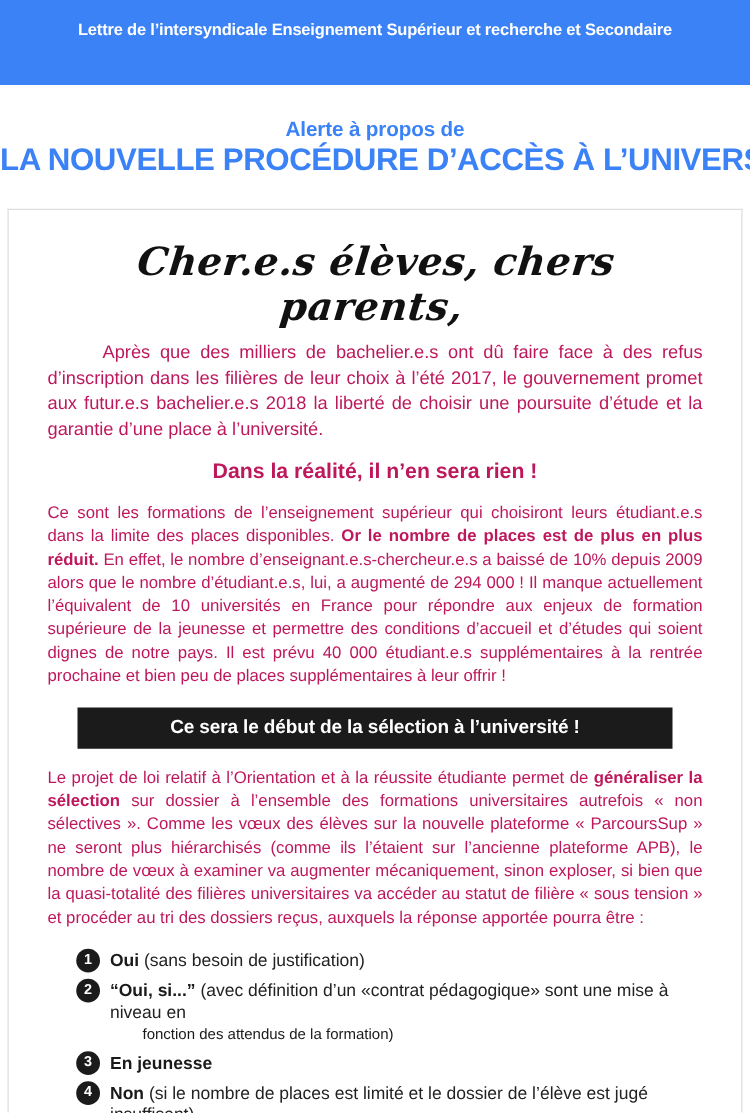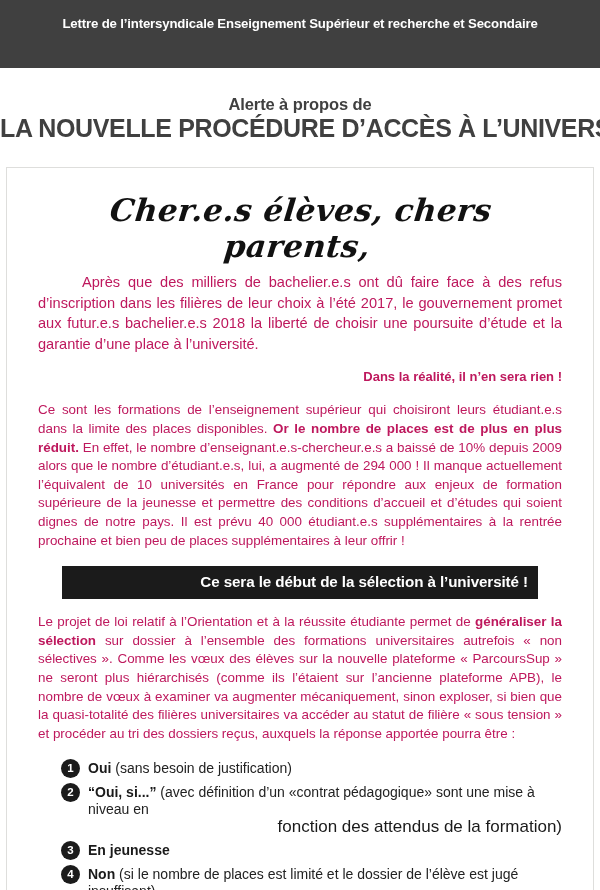--- a/index.html
+++ b/index.html
@@ -10,38 +10,38 @@
     width: 600px;
     height: 890px;
     background: #ffffff;
     font-family: "Liberation Sans", sans-serif;
     color: #1a1a1a;
     overflow: hidden;
   }
 
   
   .masthead {
-    background: #404040;
+    background: #3b82f6;
     color: #ffffff;
     height: 68px;
     box-sizing: border-box;
     padding: 14px 16px 0 16px;
     text-align: center;
   }
   .masthead-line {
     font-size: 13.2px;
     font-weight: bold;
     line-height: 19px;
     letter-spacing: -0.15px;
   }
 
   
   .title-block {
     text-align: center;
-    color: #404040;
+    color: #3b82f6;
     padding-top: 26px;
   }
   .title-small {
     font-size: 16.5px;
     font-weight: bold;
     line-height: 21px;
     letter-spacing: -0.1px;
   }
   .title-big {
     font-size: 25px;
@@ -85,36 +85,36 @@
     line-height: 18.6px;
     color: #be185d;
   }
   .lead {
     font-size: 14.6px;
     line-height: 20.6px;
     text-indent: 44px;
     margin-top: 2px;
   }
   .center-bold {
-    text-align: right;
-    font-weight: bold;
-    font-size: 13px;
+    text-align: center;
+    font-weight: bold;
+    font-size: 17px;
     line-height: 20px;
     margin-top: 13px;
   }
   .body-par {
     margin-top: 14px;
   }
   b, strong { font-weight: bold; }
 
   
   .banner {
     background: #1b1b1b;
     color: #ffffff;
-    text-align: right;
+    text-align: center;
     font-weight: bold;
     font-size: 15.2px;
     line-height: 20px;
     padding: 6px 10px 7px 10px;
     margin: 16px 24px 0 24px;
     letter-spacing: -0.1px;
   }
 
   
   .options {
@@ -147,22 +147,22 @@
   .option-label {
     font-weight: bold;
     font-size: 14px;
   }
   .option-note {
     font-size: 14px;
     color: #222222;
   }
   .option-note-2 {
     display: block;
-    text-align: right;
-    font-size: 17px;
+    text-align: left;
+    font-size: 12px;
     padding-left: 26px;
     line-height: 18px;
   }
 
   .closing {
     margin-top: 13px;
   }
 </style>
 </head>
 <body>

